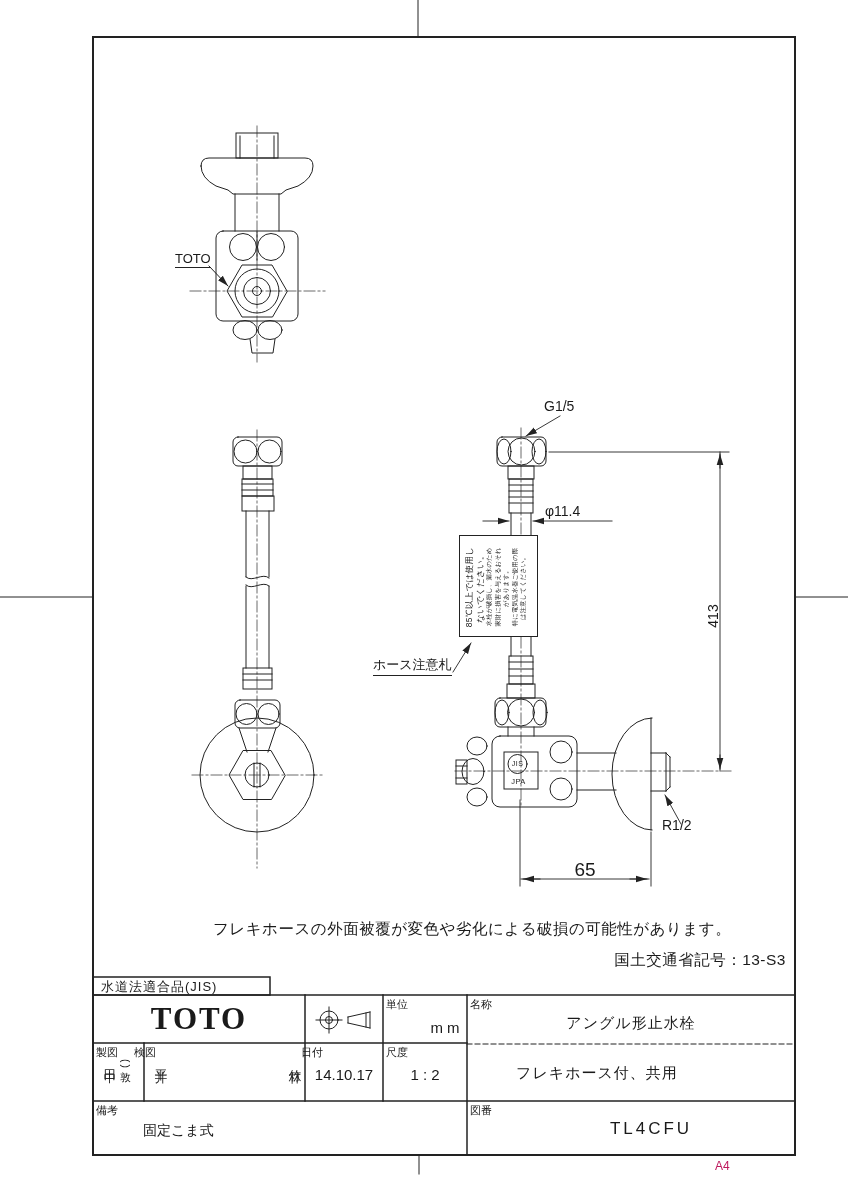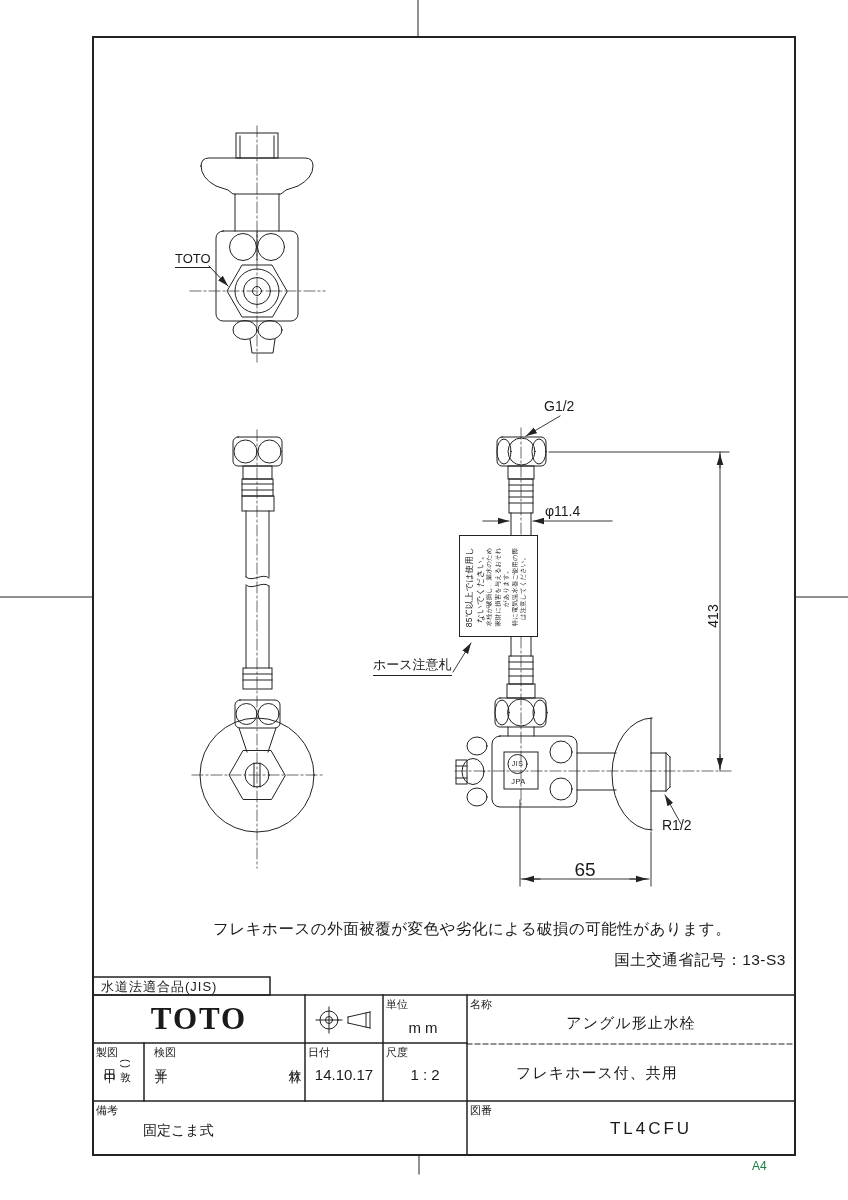--- a/index.html
+++ b/index.html
@@ -238,60 +238,60 @@
       <div class="warn-big">ないでください。</div>
       <div class="warn-small">水栓が破損し、漏水のため</div>
       <div class="warn-small">家財に損害を与えるおそれ</div>
       <div class="warn-small">があります。</div>
       <div class="warn-small">特に電気温水器ご使用の際</div>
       <div class="warn-small">は注意してください。</div>
     </div>
   </div>
 
   <div class="txt callout" style="left:175px;top:251px;">TOTO</div>
-  <div class="txt dimtxt" style="left:544px;top:398px;">G1/2</div>
+  <div class="txt dimtxt" style="left:544px;top:398px;">G1/5</div>
   <div class="txt dimtxt" style="left:545px;top:503px;">φ11.4</div>
   <div class="txt dimtxt rot90 center" style="left:691px;top:608px;width:44px;">413</div>
   <div class="txt dimtxt" style="left:662px;top:817px;">R1/2</div>
   <div class="txt dimtxt center" style="left:565px;top:859px;width:40px;font-size:19px;">65</div>
   <div class="txt callout" style="left:373px;top:656px;">ホース注意札</div>
 
   <div class="tiny-mark" style="left:505px;top:760px;width:25px;">JIS</div>
   <div class="tiny-mark" style="left:505px;top:777px;width:27px;font-size:7.5px;">JPA</div>
 
   <div class="txt note" style="left:196px;top:919px;margin-left:17px;">フレキホースの外面被覆が変色や劣化による破損の可能性があります。</div>
   <div class="txt note" style="left:500px;top:950px;width:286px;text-align:right;">国土交通省記号：13-S3</div>
 
   <div class="txt" style="left:101px;top:978px;font-size:13px;letter-spacing:1px;">水道法適合品(JIS)</div>
 
   <div class="logo">TOTO</div>
 
   <div class="tb-label" style="left:386px;top:997px;">単位</div>
-  <div class="tb-value center" style="left:383px;top:1019px;width:84px;letter-spacing:4px;">mm</div>
+  <div class="tb-value center" style="left:405px;top:1019px;width:84px;letter-spacing:4px;">mm</div>
 
   <div class="tb-label" style="left:96px;top:1045px;">製図</div>
   <div class="txt" style="left:101px;top:1059px;display:flex;gap:1px;">
     <span class="vname">田中</span>
     <span class="vname-sm">(敦)</span>
   </div>
 
-  <div class="tb-label" style="left:154px;top:1045px;">検図</div>
+  <div class="tb-label" style="left:134px;top:1045px;">検図</div>
   <div class="txt vname" style="left:152px;top:1059px;">平井</div>
   <div class="txt vname" style="left:286px;top:1059px;">竹林</div>
 
-  <div class="tb-label" style="left:308px;top:1045px;font-family:Liberation Mono, monospace;">日付</div>
+  <div class="tb-label" style="left:301px;top:1045px;font-family:Liberation Mono, monospace;">日付</div>
   <div class="tb-value center" style="left:305px;top:1066px;width:78px;">14.10.17</div>
 
   <div class="tb-label" style="left:386px;top:1045px;">尺度</div>
   <div class="tb-value center" style="left:383px;top:1066px;width:84px;">1 : 2</div>
 
   <div class="tb-label" style="left:470px;top:997px;">名称</div>
   <div class="tb-value center" style="left:467px;top:1014px;width:328px;letter-spacing:1px;">アングル形止水栓</div>
   <div class="tb-value center" style="left:467px;top:1064px;width:260px;letter-spacing:1px;">フレキホース付、共用</div>
 
   <div class="tb-label" style="left:96px;top:1103px;">備考</div>
   <div class="tb-value" style="left:143px;top:1122px;font-size:14px;">固定こま式</div>
 
   <div class="tb-label" style="left:470px;top:1103px;">図番</div>
   <div class="tb-value center" style="left:467px;top:1119px;width:368px;font-size:17px;letter-spacing:3px;">TL4CFU</div>
 
-  <div class="txt" style="left:752px;top:1159px;font-size:12px;color:#15803d;">A4</div>
+  <div class="txt" style="left:715px;top:1159px;font-size:12px;color:#be185d;">A4</div>
 </div>
 
 </body></html>

